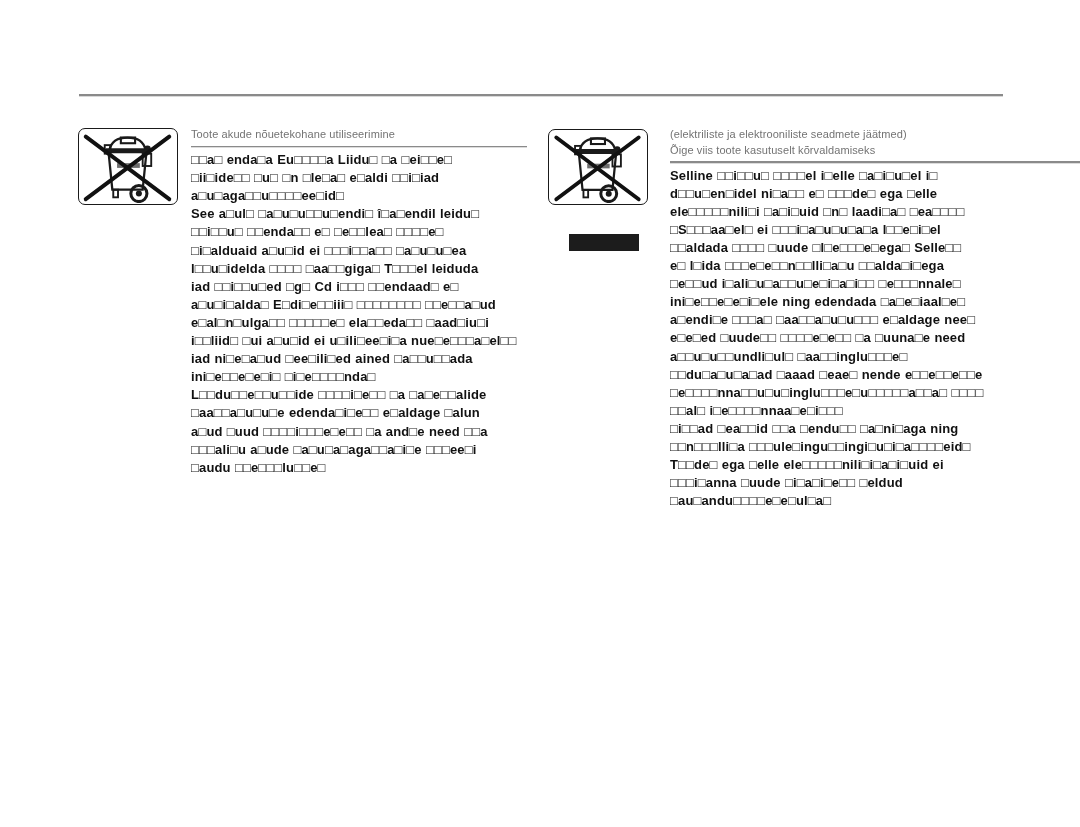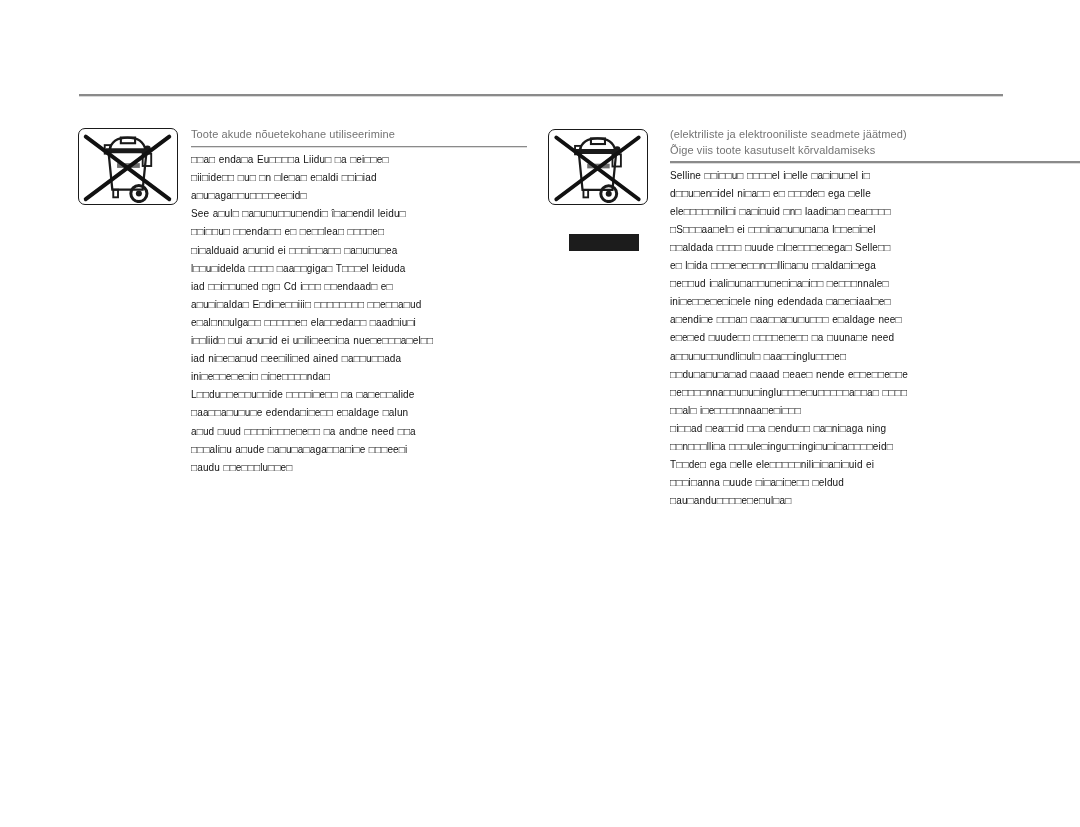--- a/index.html
+++ b/index.html
@@ -54,23 +54,23 @@
     white-space: pre-line;
   }
   .head-rule {
     height: 1.6px;
     background: #8a8a8a;
     box-shadow: 0 1px 0 #dcdcdc;
     margin-top: 3px;
     margin-bottom: 4px;
   }
   .body-text {
-    font-size: 10px;
+    font-size: 13px;
     line-height: 18.1px;
-    font-weight: normal;
+    font-weight: bold;
     color: #111111;
     letter-spacing: 0.15px;
     white-space: pre-line;
     word-spacing: 0.5px;
   }
 
   
   #left-col { left: 191px; top: 127px; width: 336px; }
   #left-col .body-text { width: 470px; }
 

